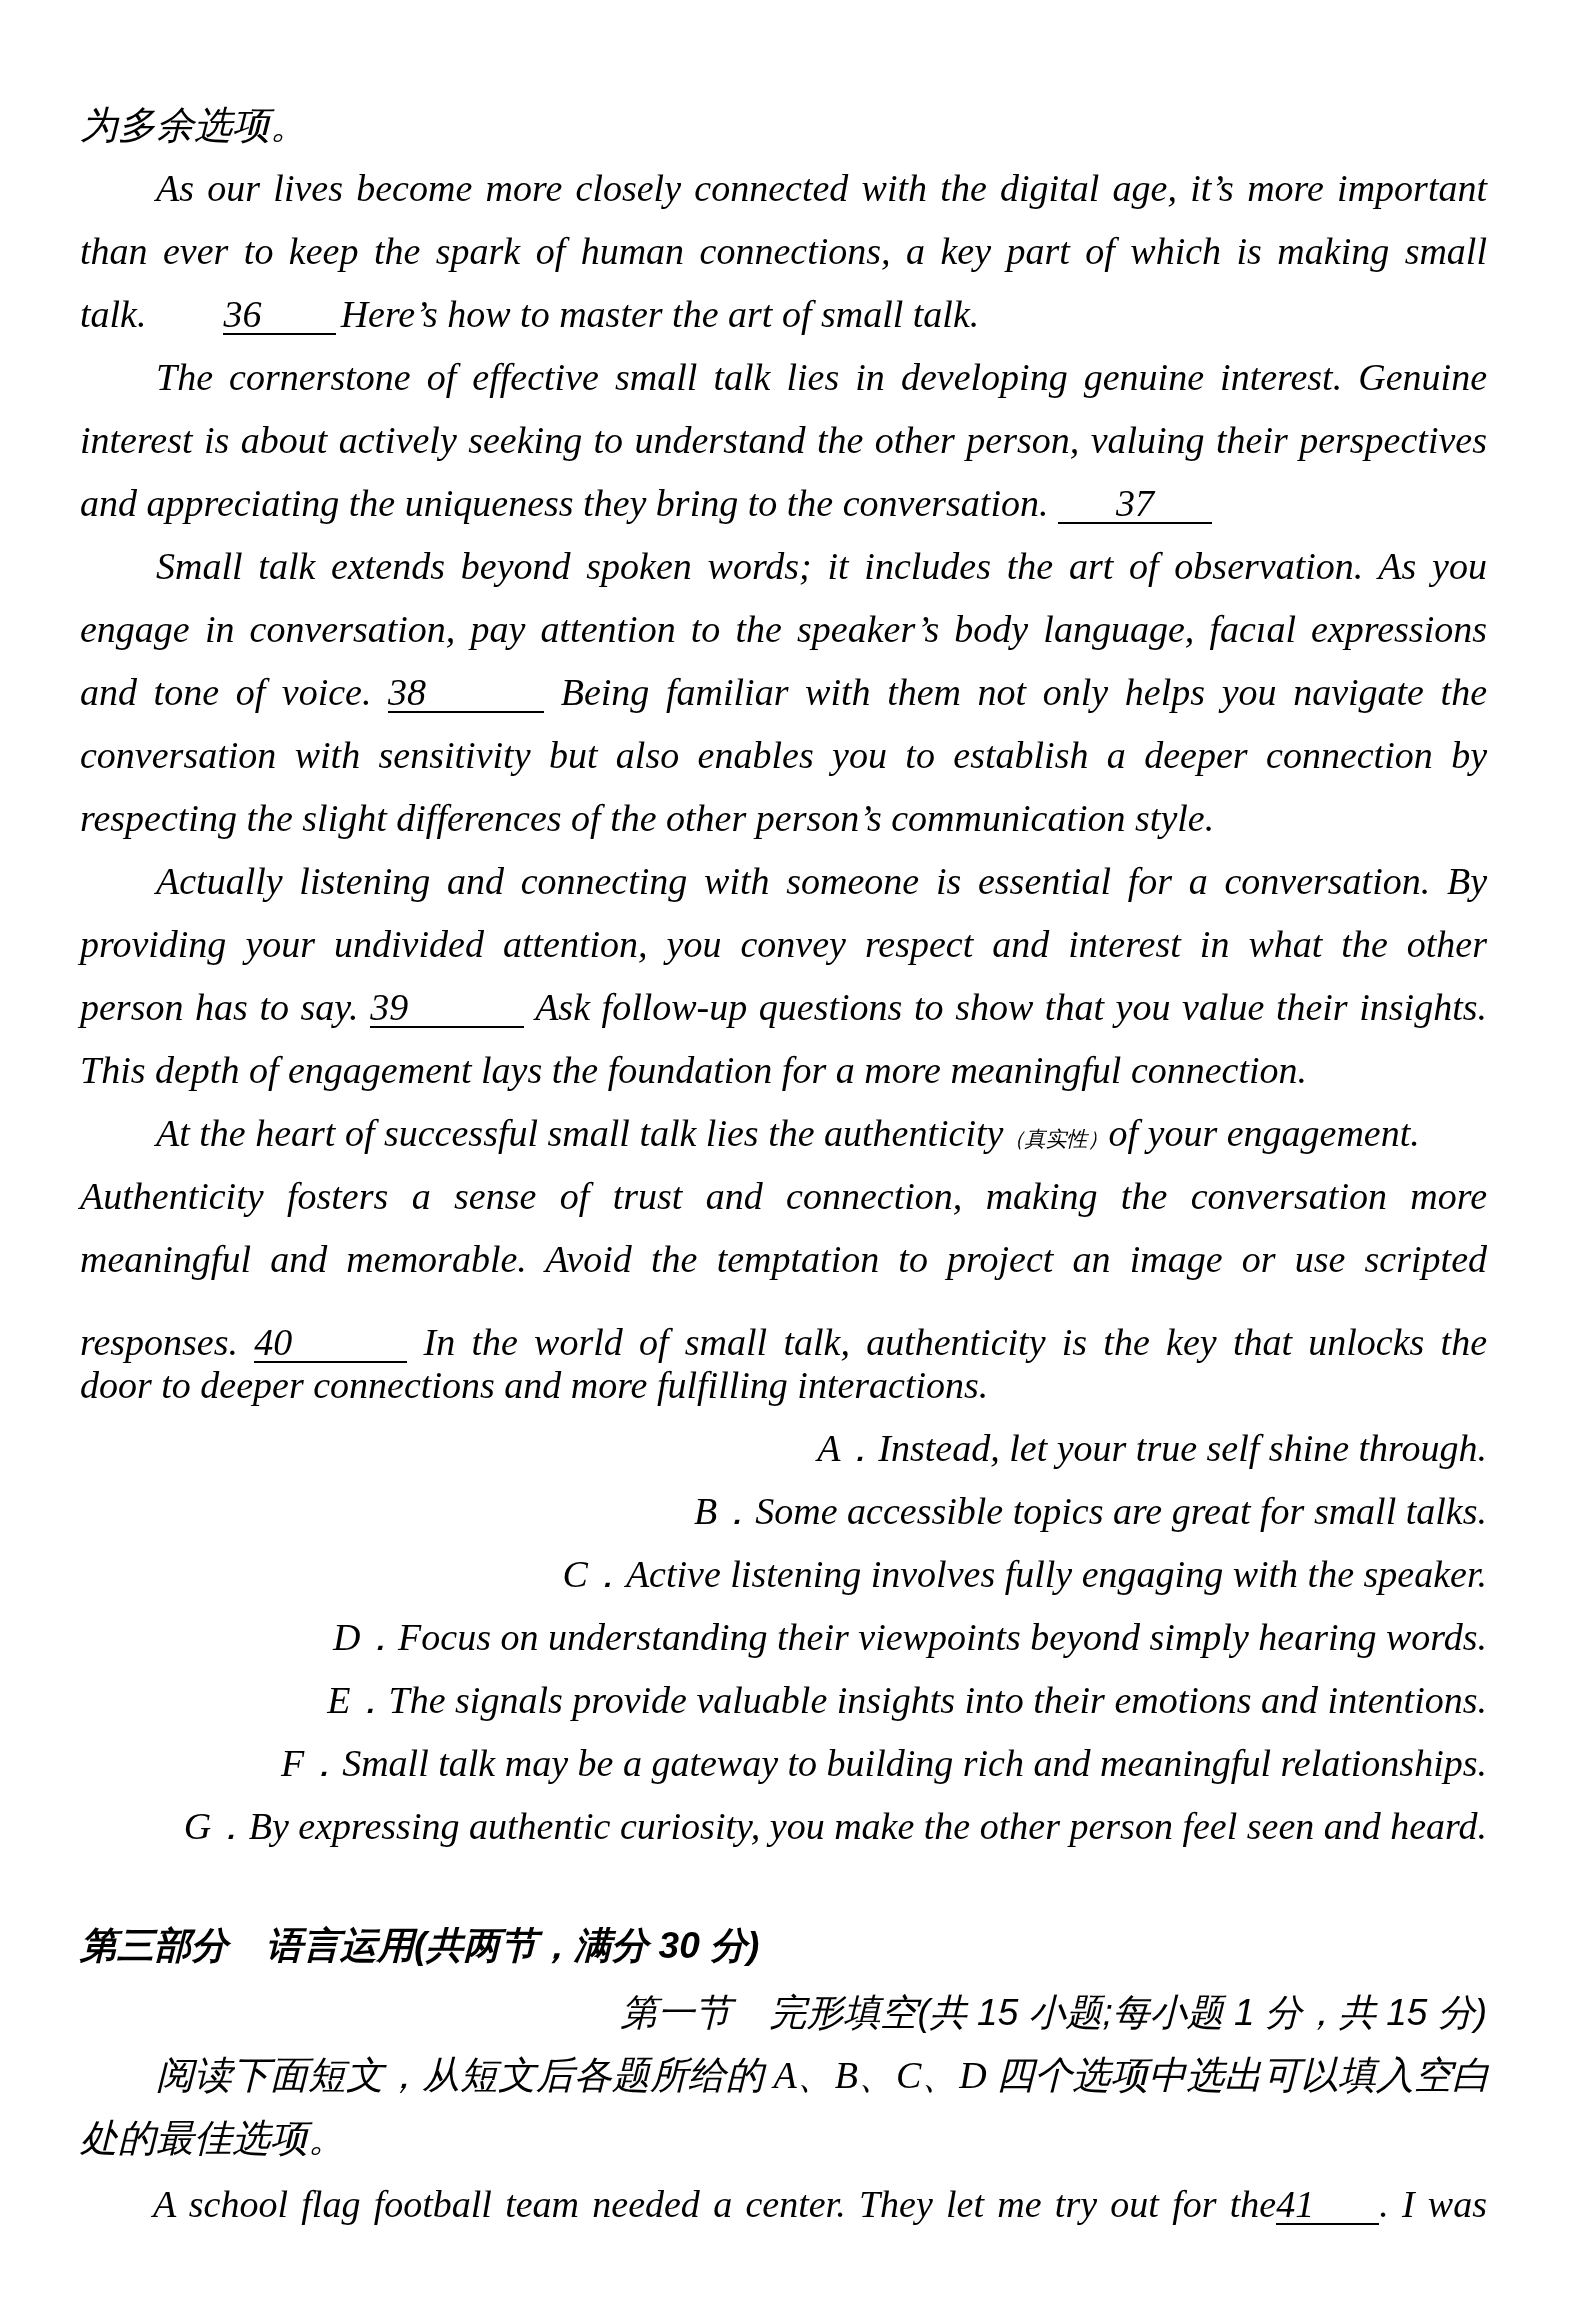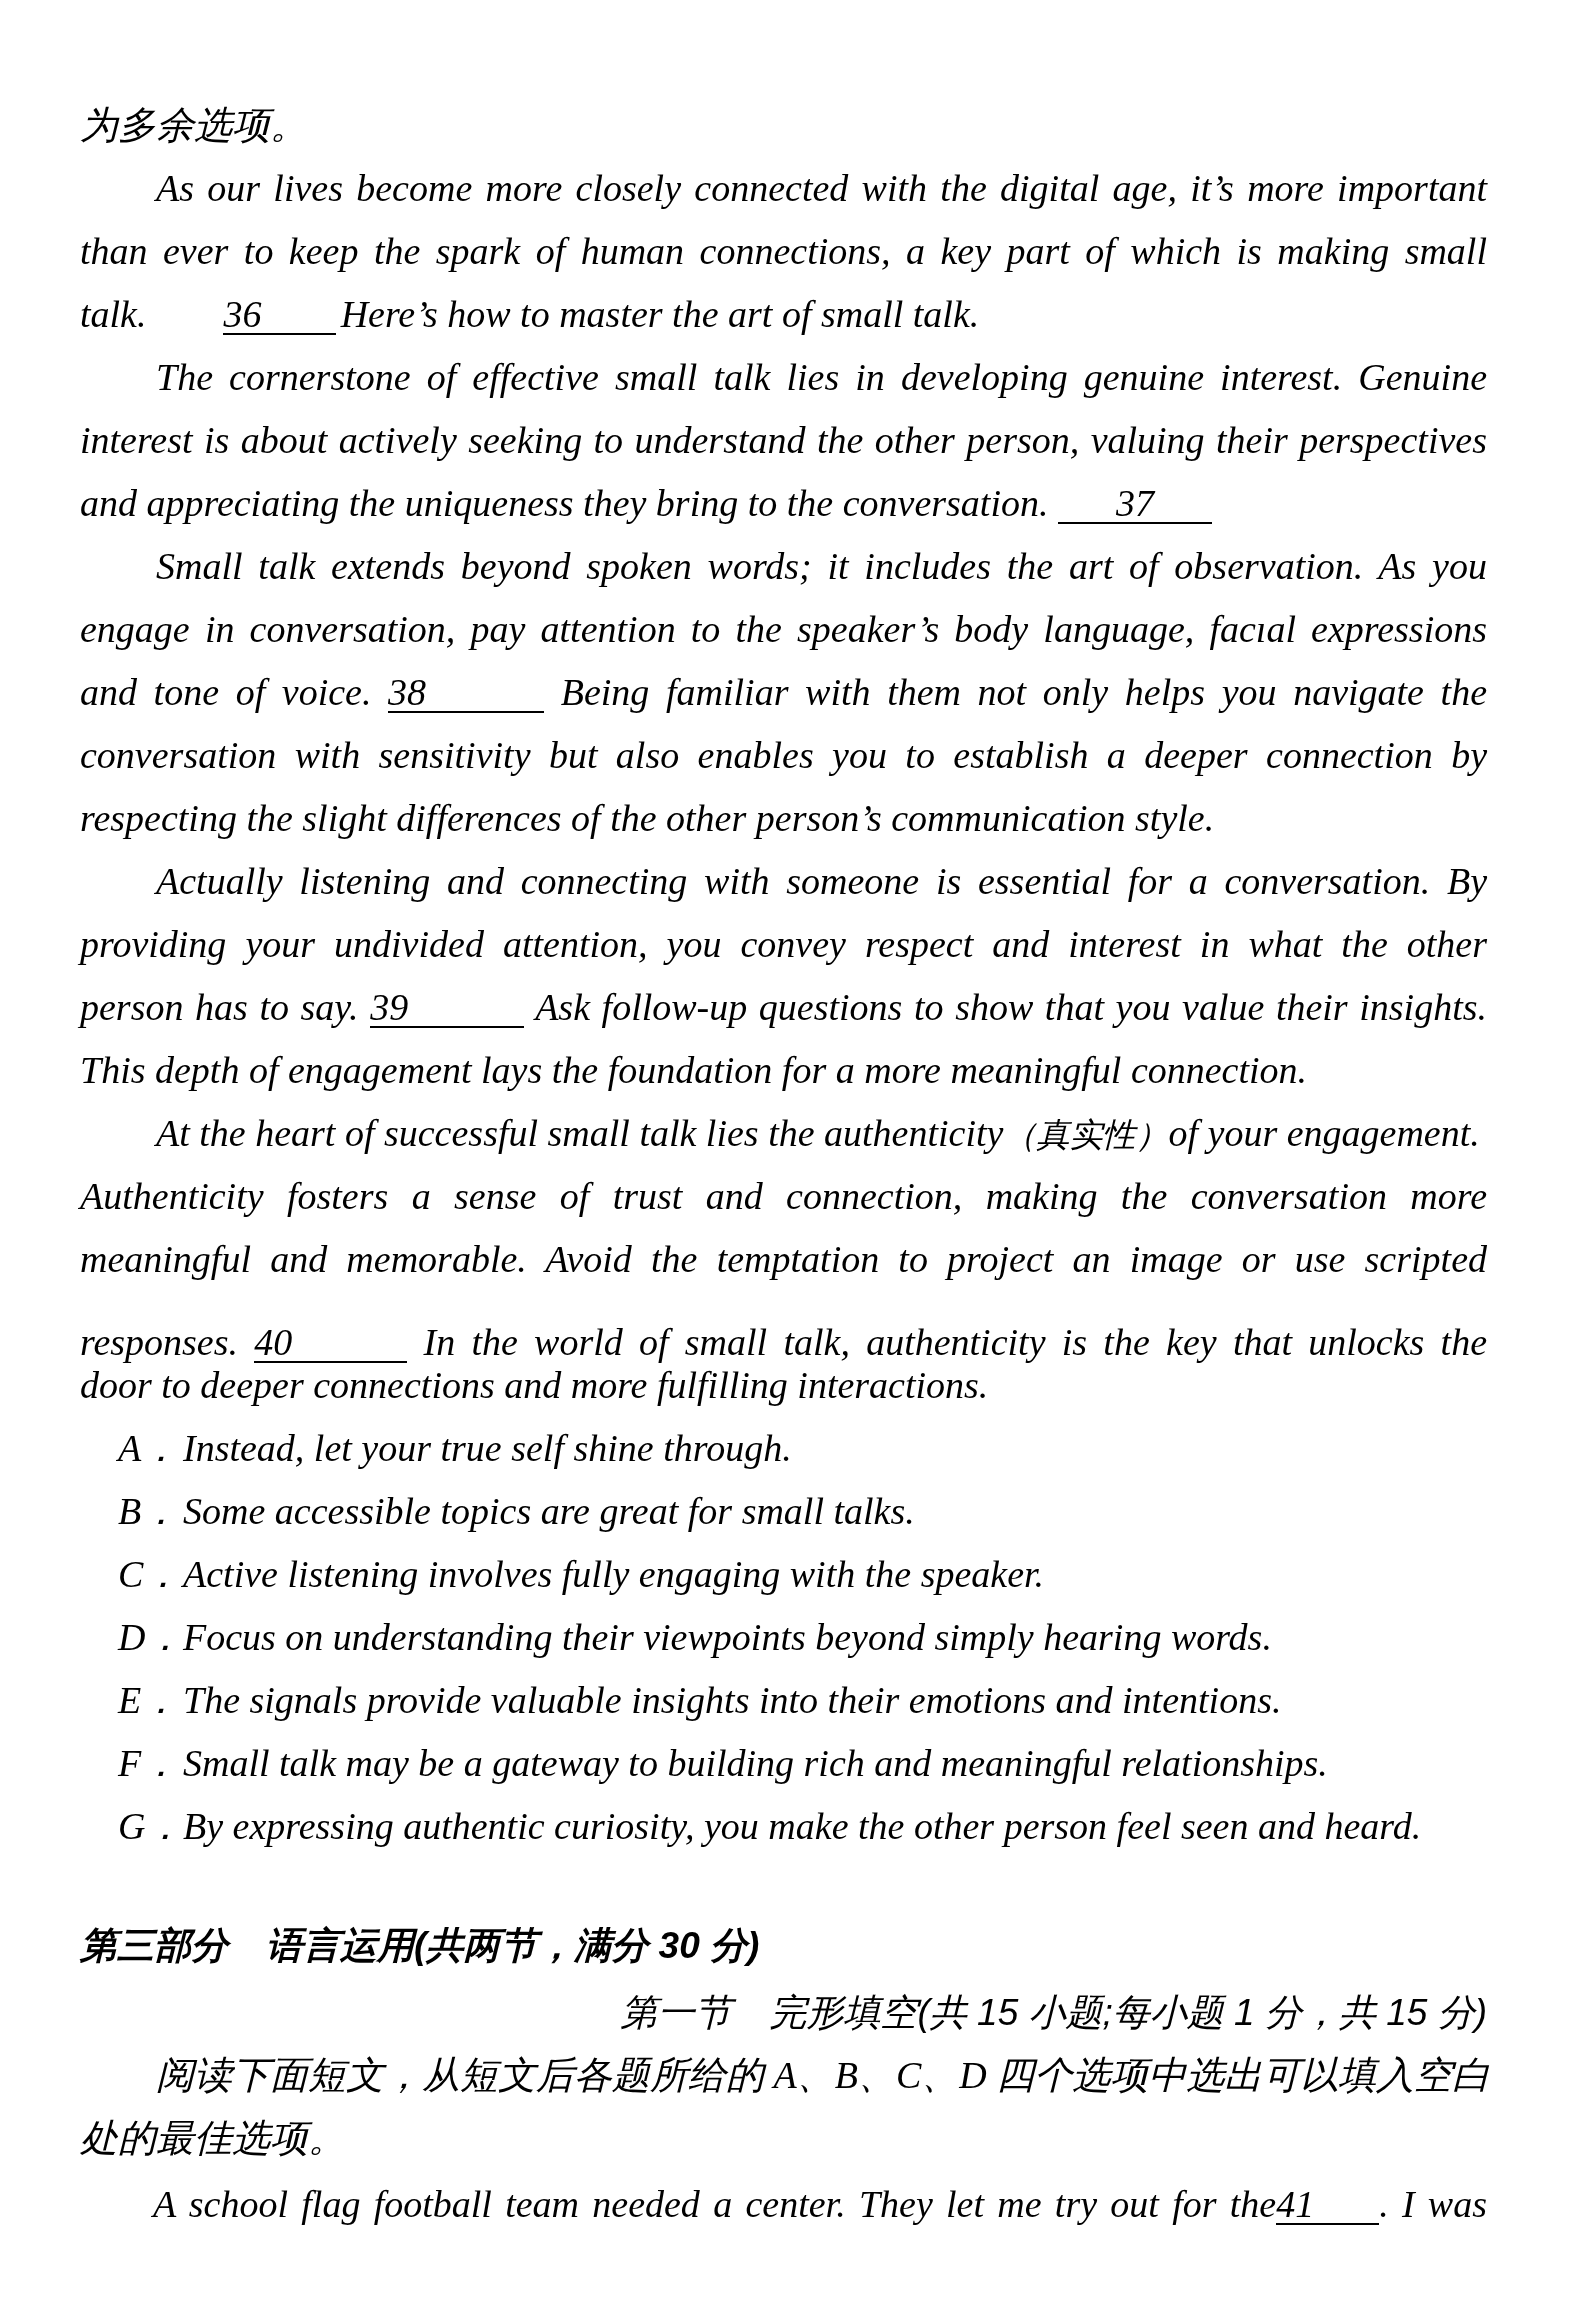--- a/index.html
+++ b/index.html
@@ -19,22 +19,22 @@
       display: inline-block; line-height: 1; text-indent: 0;
       border-bottom: 2.5px solid #000; text-align: center; vertical-align: baseline;
     }
     .b36 { width: 113px; text-align: left; margin-left: 77px; }
     .after36 { margin-left: 4.2px; }
     .b37 { width: 154px; }
     .b38 { width: 156px; }
     .b39 { width: 154px; }
     .b40 { width: 153px; margin-top: 32px; }
     .b41 { width: 103px; }
-    .gloss { font-size: 33px; }
-    .opt { padding-left: 38px; white-space: nowrap; }
+    .gloss { font-size: 21px; }
+    .opt { padding-left: 38px; white-space: nowrap; text-align: right; }
     .opt-letter { display: inline-block; width: 65px; }
     .hd { font-family: "Liberation Sans", "DejaVu Sans", sans-serif; font-size: 37px; white-space: nowrap; }
     .hd-bold { font-weight: bold; }
     .hd-title { margin-left: 38px; }
     .part-heading { margin-top: 56px; }
     .section-heading { margin-top: 4.2px; text-align: right; }
     .cloze-first { margin-top: 2.5px; }
   </style>
 </head>
 <body>

